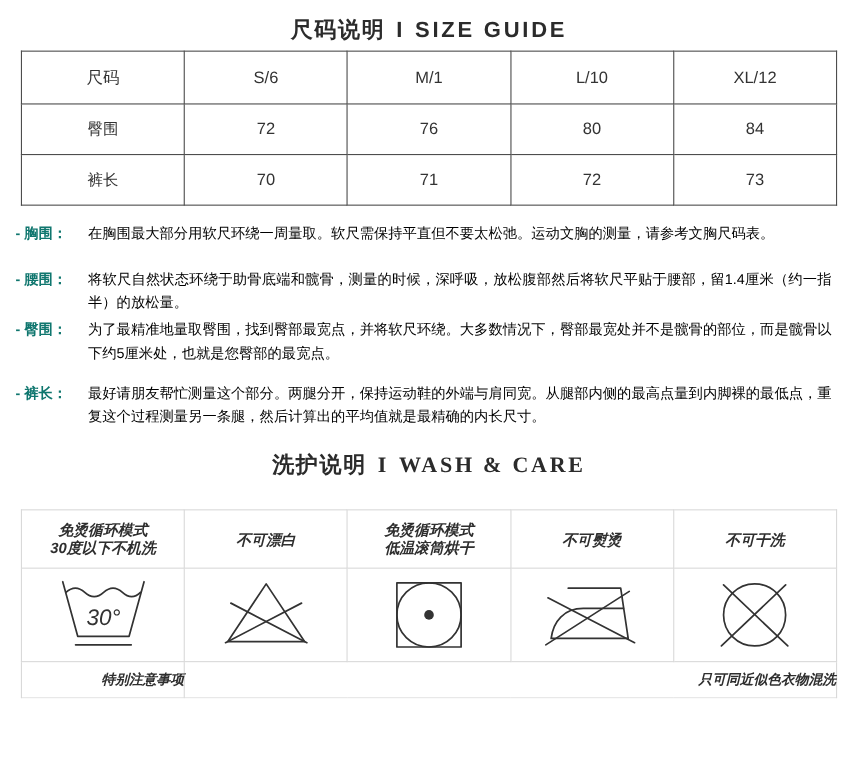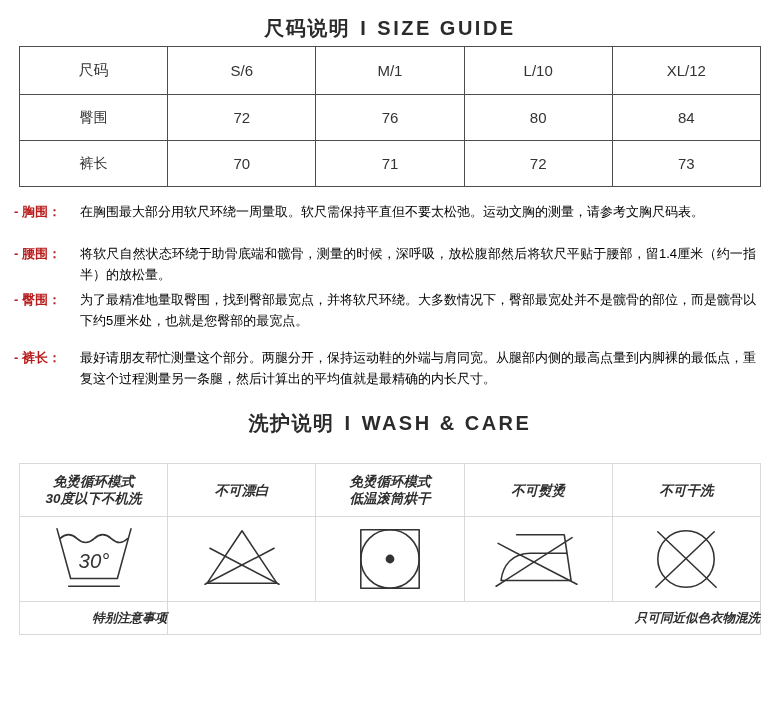--- a/index.html
+++ b/index.html
@@ -15,21 +15,21 @@
   .section-title{
     text-align:center;
     font-size:20px;
     font-weight:bold;
     color:#2b2b2b;
     letter-spacing:1.5px;
     margin:0;
     padding:0;
   }
   .title-1{margin-top:13px;height:30px;line-height:30px;}
-  .title-2{margin-top:19px;height:30px;line-height:30px;}
+  .title-2{margin-top:19px;height:30px;line-height:30px;font-family:Liberation Serif, serif;}
   .section-title .sep{margin:0 10px;font-weight:bold;}
   .section-title .en{letter-spacing:2.5px;}
 
   
   table{border-collapse:collapse;table-layout:fixed;}
   .size-table{
     width:742px;margin:3px auto 0 auto;
   }
   .size-table td{
     border:1px solid #4d4d4d;
@@ -38,21 +38,21 @@
     padding:0;
   }
   .size-table .hdr-row td{height:47px;font-size:15px;}
   .size-table .data-row td{height:45px;}
   .row-label{font-size:14px;}
   .row-sublabel{font-size:9px;color:#444;line-height:10px;margin-top:1px;}
 
   
   .notes{margin:14px 24px 0 14px;}
   .note{display:flex;align-items:flex-start;font-size:13px;line-height:21px;}
-  .note-label{flex:0 0 66px;font-weight:bold;color:#b91c1c;white-space:nowrap;}
+  .note-label{flex:0 0 66px;font-weight:bold;color:#0f766e;white-space:nowrap;}
   .note-text{flex:1;color:#000000;text-align:justify;}
   .note-1{margin-bottom:21px;}
   .note-2{margin-bottom:4px;}
   .note-3{margin-bottom:16px;}
 
   
   .wash-table{
     width:742px;margin:25px auto 0 auto;font-style:italic;
   }
   .wash-table td{

